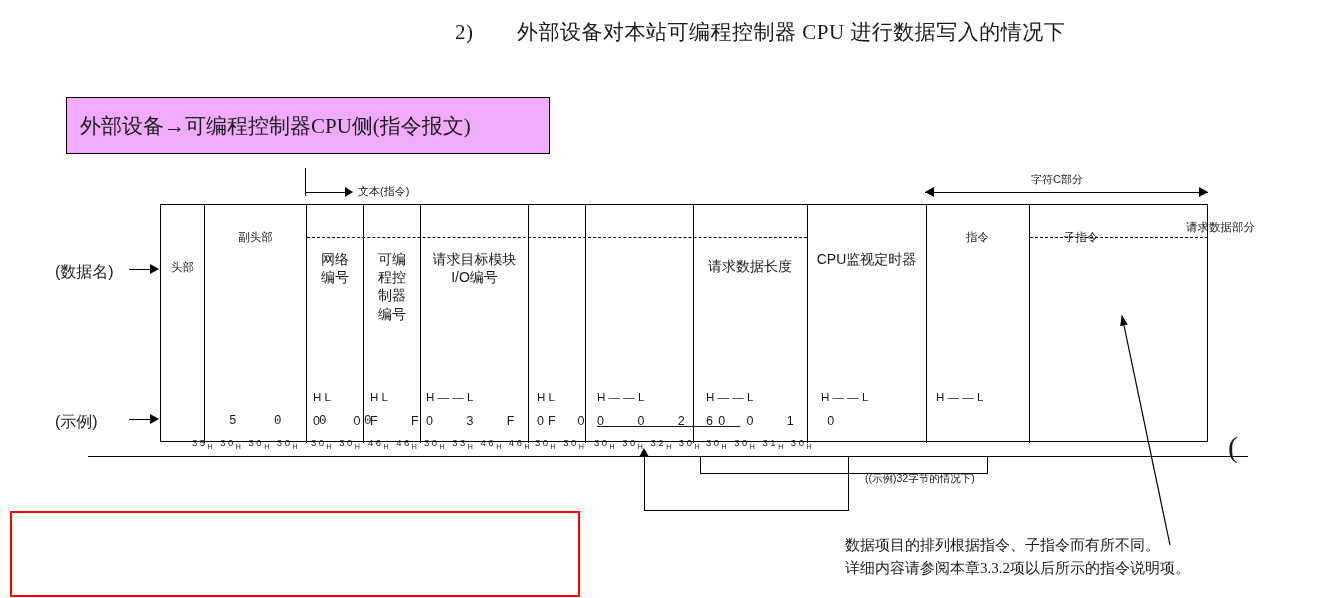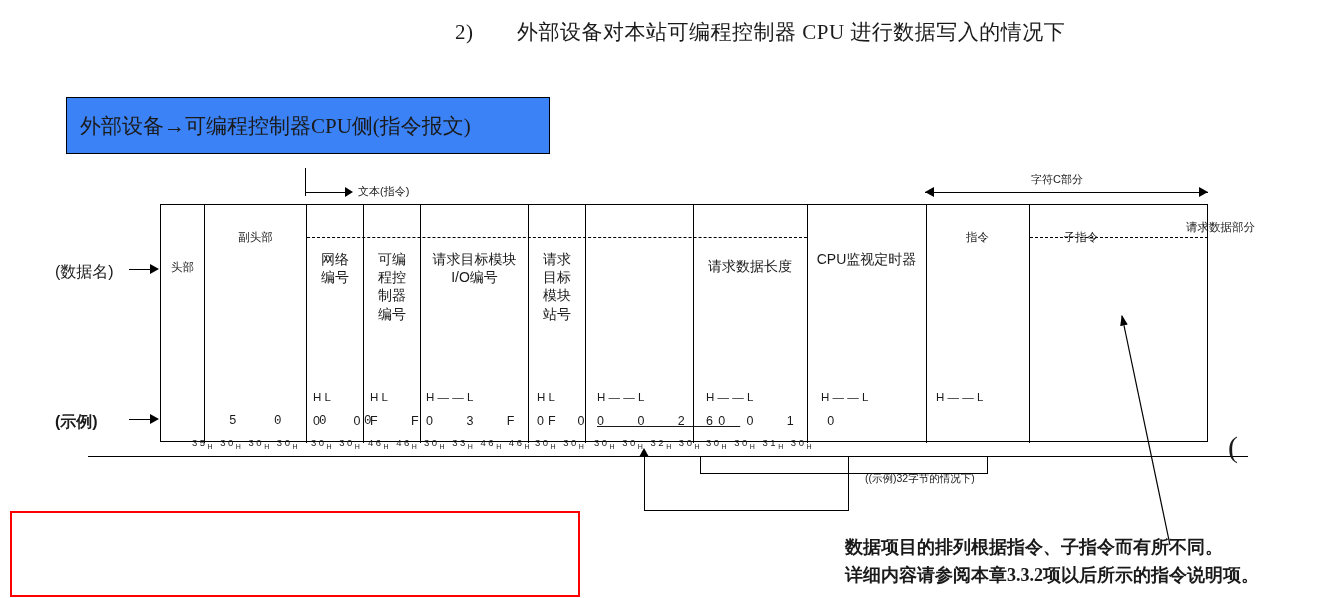--- a/index.html
+++ b/index.html
@@ -18,21 +18,21 @@
     left:455px; top:18px; width:820px;
     font-family:"Liberation Serif", serif;
     font-size:21px; letter-spacing:0.5px;
     white-space:nowrap;
   }
   #heading .num { display:inline-block; width:62px; }
 
   
   #title-box {
     left:66px; top:97px; width:484px; height:57px;
-    border:1px solid #000; background:#3b82f6;
+    border:1px solid #000; background:#f0abfc;
     display:flex; align-items:center; padding-left:13px;
     font-size:21px; font-family:"Liberation Serif", serif;
     white-space:nowrap;
   }
 
   
   #text-callout-vline { left:305px; top:168px; width:1px; height:28px; background:#000; }
   #text-callout-hline { left:305px; top:192px; width:42px; height:1px; background:#000; }
   #text-callout-arrow {
     left:345px; top:187px; width:0; height:0;
@@ -112,22 +112,22 @@
   #elbow-arrow {
     left:639px; top:448px; width:0; height:0;
     border-bottom:9px solid #000; border-left:5px solid transparent; border-right:5px solid transparent;
   }
 
   
   #diag-arrow { left:1010px; top:300px; width:170px; height:250px; }
 
   
   #note {
-    left:845px; top:534px; width:470px; font-size:18px; line-height:1.55;
-    font-family:"Liberation Serif", serif; white-space:nowrap;font-weight:bold;
+    left:845px; top:534px; width:470px; font-size:15px; line-height:1.55;
+    font-family:"Liberation Serif", serif; white-space:nowrap;
   }
 
   
   #red-box {
     left:10px; top:511px; width:570px; height:86px;
     border:2px solid #ff0000; background:#fff;
   }
 </style>
 </head>
 <body>
@@ -147,21 +147,21 @@
 
 <div class="abs" id="cpart-line"></div>
 <div class="abs" id="cpart-arrow-l"></div>
 <div class="abs" id="cpart-arrow-r"></div>
 <div class="abs" id="cpart-label">字符C部分</div>
 
 <div class="left-label" style="left:55px; top:262px;">(数据名)</div>
 <div class="left-arrow-line" style="left:129px; top:269px; width:24px;"></div>
 <div class="left-arrow-head" style="left:150px; top:264px;"></div>
 
-<div class="left-label" style="left:55px; top:412px;font-weight:bold;">(示例)</div>
+<div class="left-label" style="left:55px; top:412px;">(示例)</div>
 <div class="left-arrow-line" style="left:129px; top:419px; width:24px;"></div>
 <div class="left-arrow-head" style="left:150px; top:414px;"></div>
 
 <div class="abs" id="frame">
 
   <div class="vsep" style="left:43px;"></div>
   <div class="vsep" style="left:145px;"></div>
   <div class="vsep" style="left:202px;"></div>
   <div class="vsep" style="left:259px;"></div>
   <div class="vsep" style="left:367px;"></div>
@@ -192,26 +192,20 @@
       <div>请求目标模块</div>
       <div>I/O编号</div>
     </div>
 
   <div class="cell-vtitle" style="left:534px; top:52px; width:110px;">请求数据长度</div>
   <div class="cell-vtitle" style="left:648px; top:45px; width:115px;">CPU监视定时器</div>
   <div class="cell-title" style="left:767px; top:25px; width:99px;">指令</div>
   <div class="cell-title" style="left:870px; top:25px; width:100px;">子指令</div>
   <div class="cell-title" style="left:972px; top:15px; width:175px;">请求数据部分</div>
 
-  <div class="cell-vtitle" style="left:369px; top:45px; width:54px;">
-      <div>请求</div>
-      <div>目标</div>
-      <div>模块</div>
-      <div>站号</div>
-    </div>
 
   <div class="hl-row" style="left:152px; top:186px;">H      L</div>
   <div class="hl-row" style="left:209px; top:186px;">H      L</div>
   <div class="hl-row" style="left:265px; top:186px;">H  —  —  L</div>
   <div class="hl-row" style="left:376px; top:186px;">H      L</div>
   <div class="hl-row" style="left:436px; top:186px;">H  —  —  L</div>
   <div class="hl-row" style="left:545px; top:186px;">H  —  —  L</div>
   <div class="hl-row" style="left:660px; top:186px;">H  —  —  L</div>
   <div class="hl-row" style="left:775px; top:186px;">H  —  —  L</div>
 

